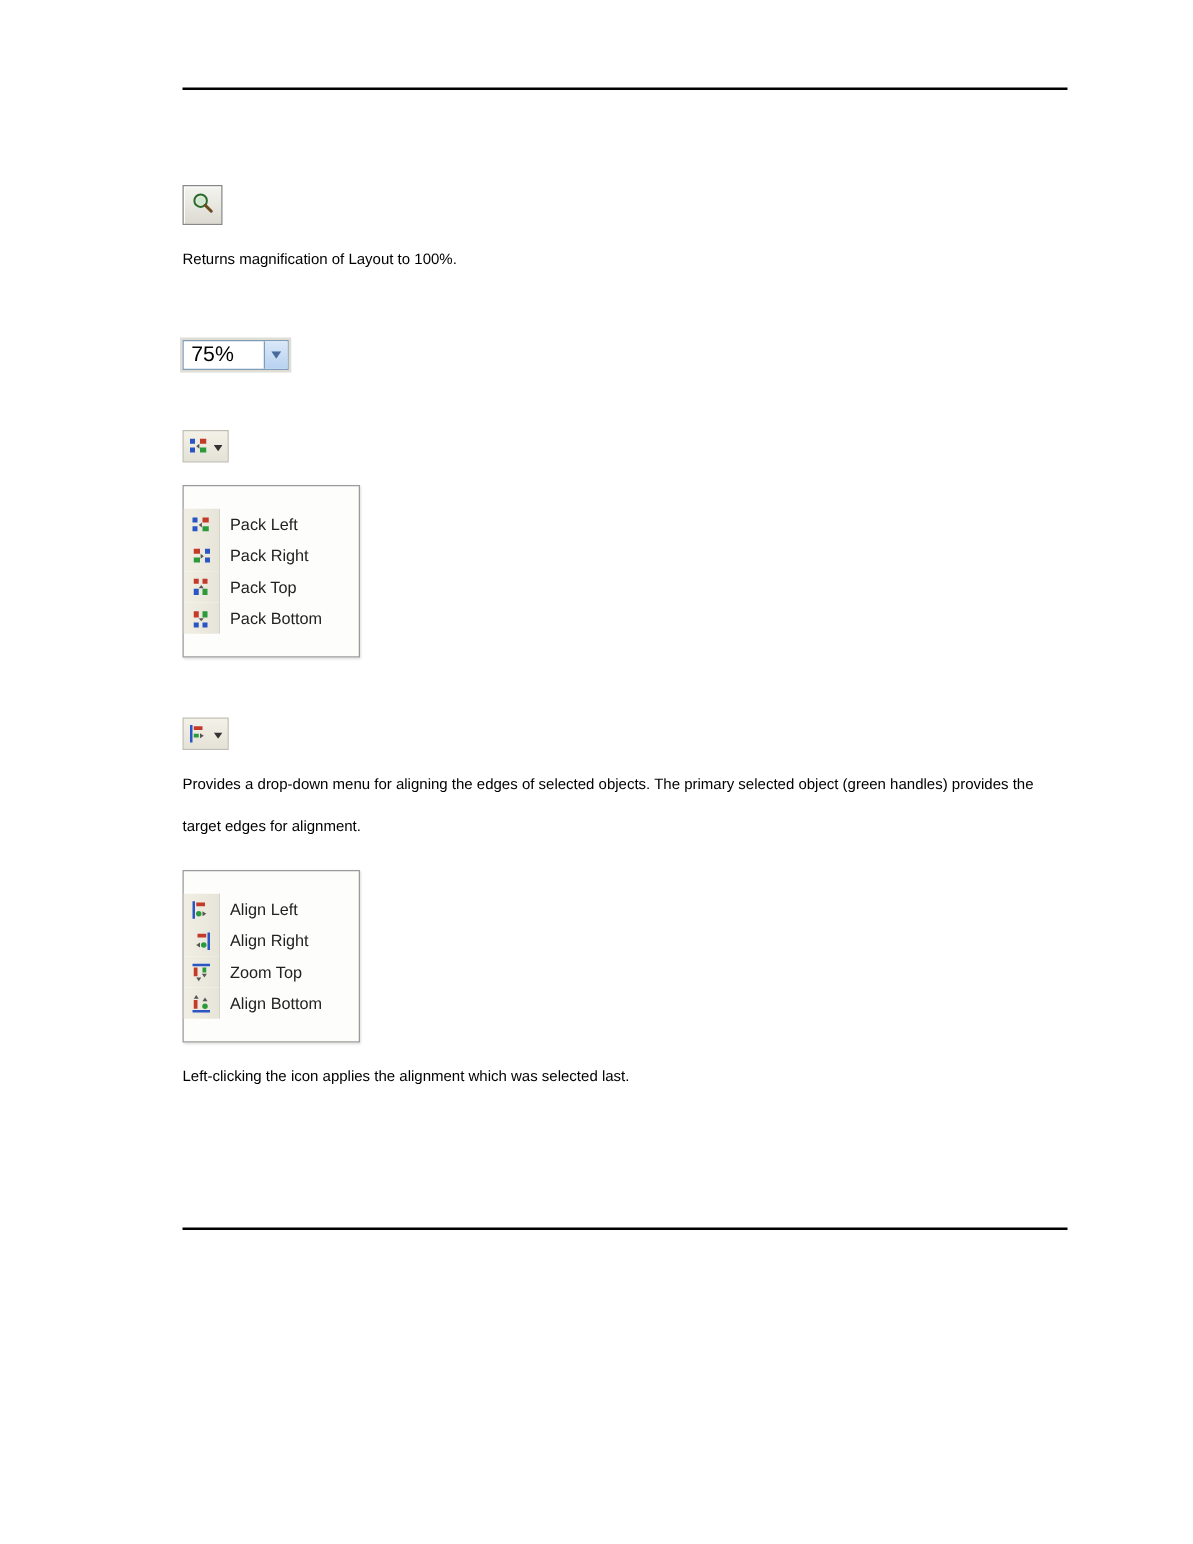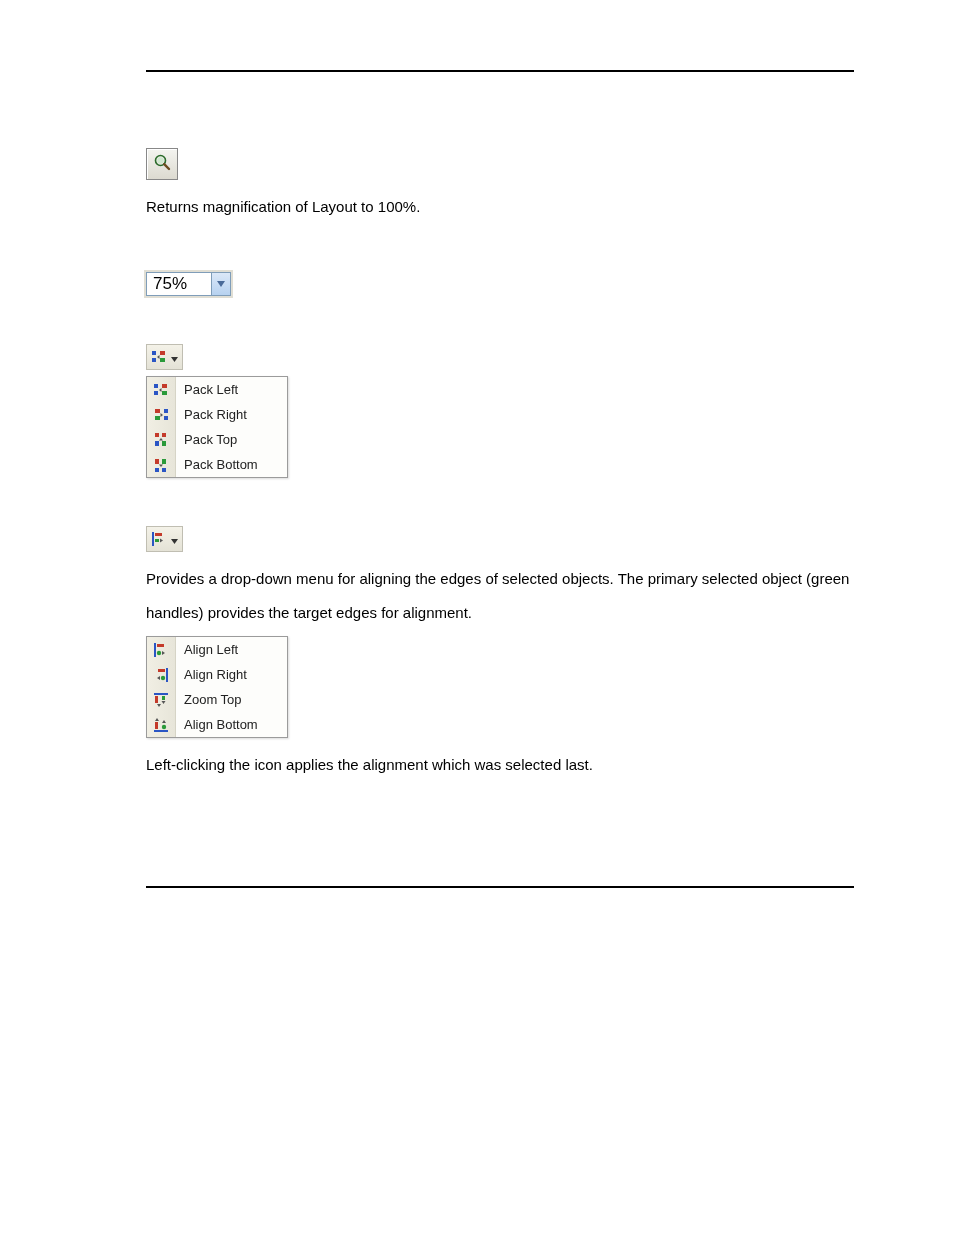--- a/index.html
+++ b/index.html
@@ -16,21 +16,21 @@
     padding: 70px 100px 50px 146px;
   }
   .hr {
     border: none;
     border-top: 2px solid #000;
     margin: 0;
   }
   .top-gap { height: 76px; }
   .section { margin-bottom: 48px; }
   .body-text {
-    font-size: 15px;
+    font-size: 12px;
     line-height: 34px;
     color: #000;
     margin: 10px 0 0 0;
   }
 
   
   .toolbar-btn {
     display: inline-flex;
     align-items: center;
     justify-content: center;
@@ -79,23 +79,23 @@
     gap: 4px;
   }
   .dropdown-btn .mini-icon { width: 16px; height: 16px; display:flex; align-items:center; justify-content:center; }
   .dropdown-btn .caret svg { width: 7px; height: 5px; }
 
   
   .menu {
     width: 140px;
     border: 1px solid #9b9b9b;
     background: #fdfdfb;
-    padding: 0 0;
+    padding: 18px 0;
     box-shadow: 1px 1px 2px rgba(0,0,0,0.15);
-    margin-top: 6px;
+    margin-top: 18px;
   }
   .menu-row {
     display: flex;
     align-items: center;
     height: 25px;
   }
   .menu-row .icon-cell {
     width: 28px;
     display: flex;
     align-items: center;

